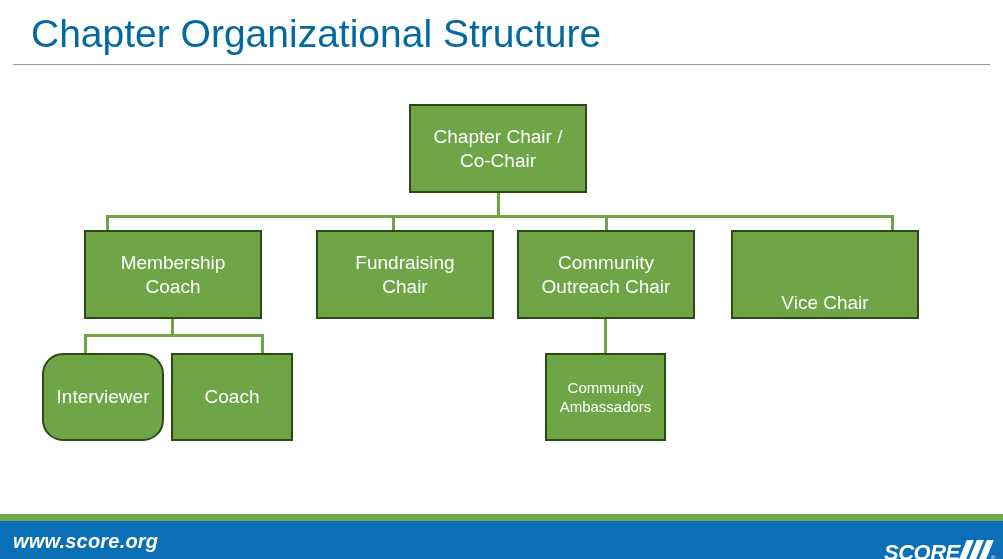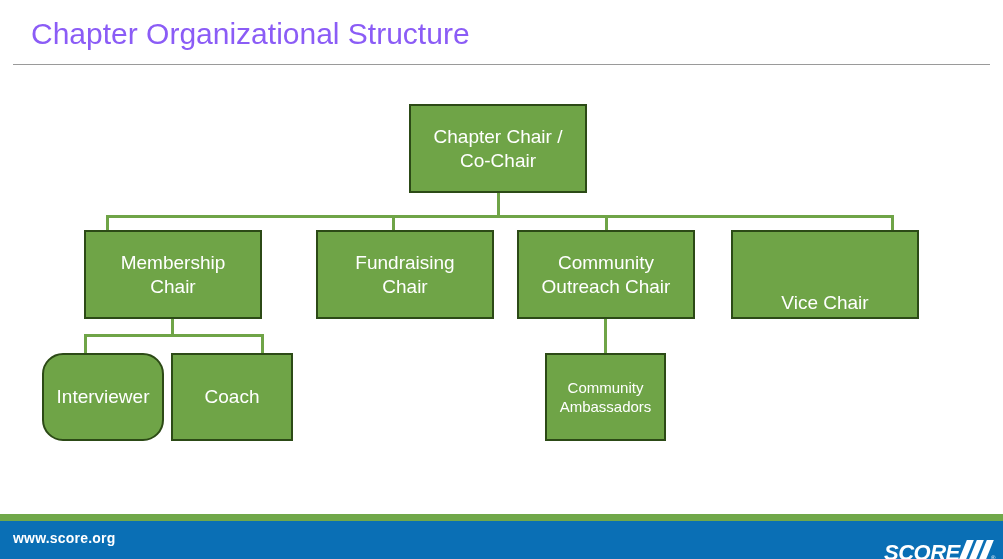--- a/index.html
+++ b/index.html
@@ -17,23 +17,23 @@
     background: #ffffff;
     overflow: hidden;
   }
 
   
   #title {
     position: absolute;
     left: 31px;
     top: 14px;
     width: 900px;
-    font-size: 30px;
+    font-size: 39px;
     line-height: 40px;
-    color: #8b5cf6;
+    color: #0369a1;
     white-space: nowrap;
   }
   #title-rule {
     position: absolute;
     left: 13px;
     top: 64px;
     width: 977px;
     height: 1px;
     background: #9a9a9a;
   }
@@ -84,24 +84,25 @@
     left: 0;
     top: 521px;
     width: 1003px;
     height: 38px;
     background: #0A6FB5;
   }
   #footer-url {
     position: absolute;
     left: 13px;
     top: 530px;
-    font-size: 14px;
+    font-size: 20px;
     font-weight: bold;
     color: #ffffff;
     letter-spacing: 0.2px;
+    font-style: italic;
   }
 
   
   #logo {
     position: absolute;
     left: 884px;
     top: 522px;
     width: 112px;
     height: 37px;
     margin-top: 16px;
@@ -179,21 +180,21 @@
 
   <div class="conn v" style="left:604px; top:318px; height:37px;"></div>
 
   <div class="node" style="left:409px; top:104px; width:178px; height:89px;">
     <span class="label">Chapter Chair /
 Co-Chair</span>
   </div>
 
   <div class="node" style="left:84px; top:230px; width:178px; height:89px;">
     <span class="label">Membership
-Chair</span>
+Coach</span>
   </div>
 
   <div class="node" style="left:316px; top:230px; width:178px; height:89px;">
     <span class="label">Fundraising
 Chair</span>
   </div>
 
   <div class="node" style="left:517px; top:230px; width:178px; height:89px;">
     <span class="label">Community
 Outreach Chair</span>

